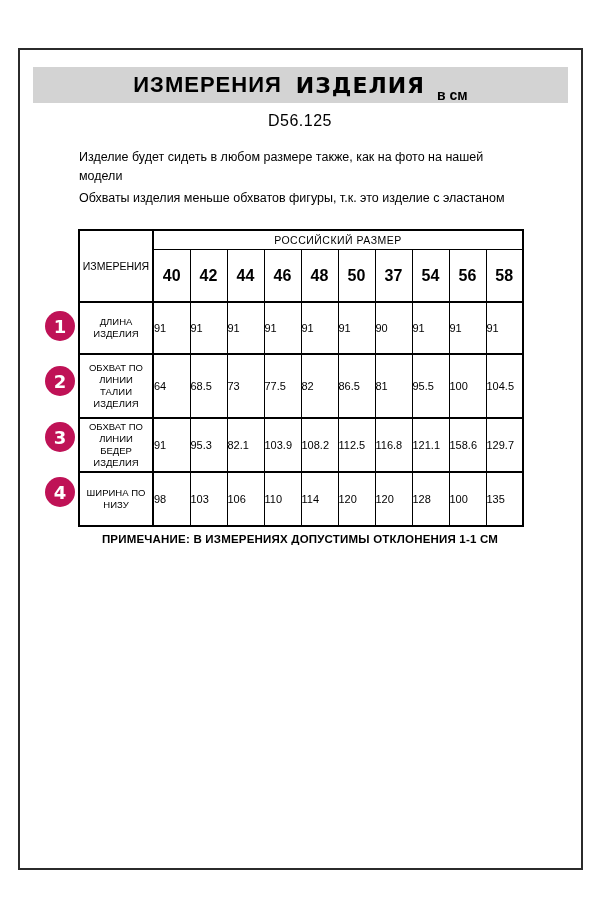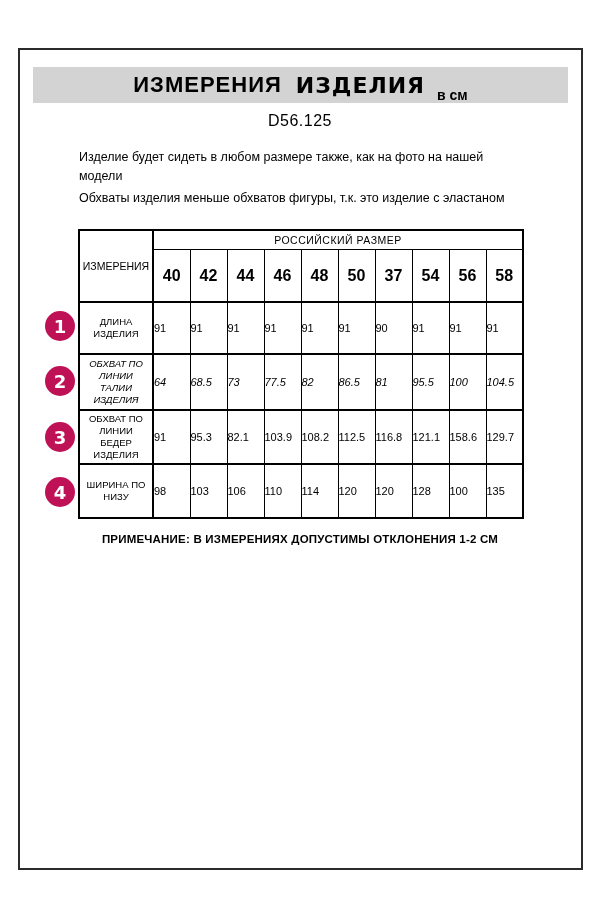--- a/index.html
+++ b/index.html
@@ -53,21 +53,21 @@
   }
   tr.size-row th{
     height:51px;font-size:16px;font-weight:bold;
   }
   tbody th.rowlabel{
     font-size:9.5px;line-height:12px;border-right-width:2px;padding:0 3px;margin-top:20px;
   }
   tbody td{font-size:11px;}
   tbody tr th, tbody tr td{border-top-width:2px;}
   tbody tr:nth-child(1){height:52px;}
-  tbody tr:nth-child(2){height:56px;font-style:italic;}
+  tbody tr:nth-child(2){height:64px;}
   tbody tr:nth-child(3){height:54px;}
   tbody tr:nth-child(4){height:54px;}
   .circles{position:absolute;left:0;top:0;width:0;height:0;}
   .num-circle{
     position:absolute;left:45px;width:30px;height:30px;border-radius:50%;
     background:#bf1256;color:#fff;font-weight:bold;font-size:18px;
     display:flex;align-items:center;justify-content:center;
     font-family:"DejaVu Sans", sans-serif;
   }
   .footnote{
@@ -181,13 +181,13 @@
           <td>120</td>
           <td>120</td>
           <td>128</td>
           <td>100</td>
           <td>135</td>
         </tr>
       </tbody>
   </table>
 </div>
 
-<div class="footnote">ПРИМЕЧАНИЕ: В ИЗМЕРЕНИЯХ ДОПУСТИМЫ ОТКЛОНЕНИЯ 1-2 СМ</div>
+<div class="footnote">ПРИМЕЧАНИЕ: В ИЗМЕРЕНИЯХ ДОПУСТИМЫ ОТКЛОНЕНИЯ 1-1 СМ</div>
 
 </body></html>

